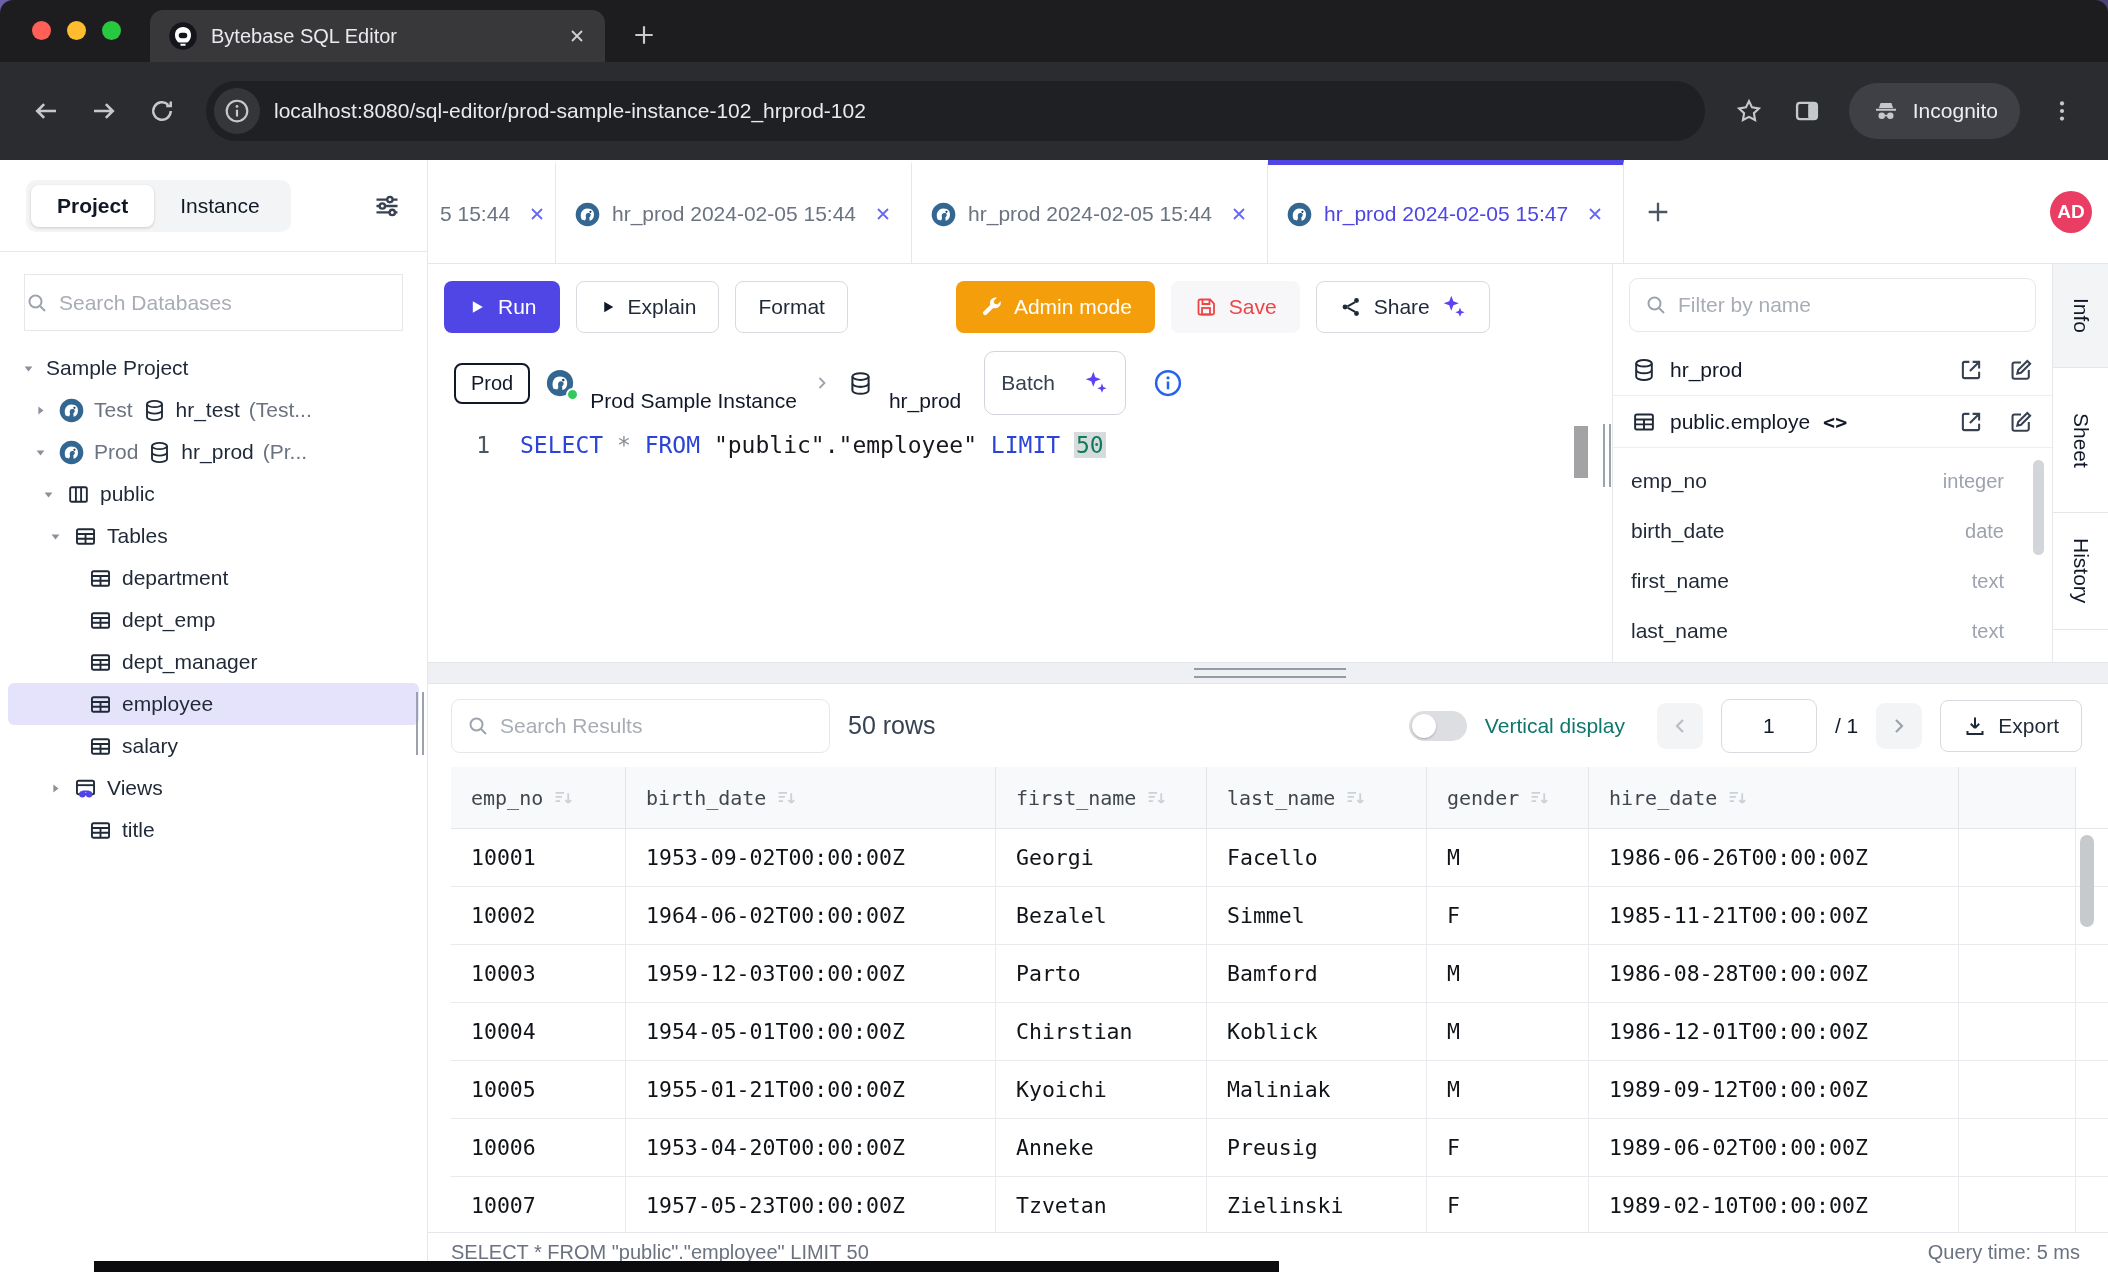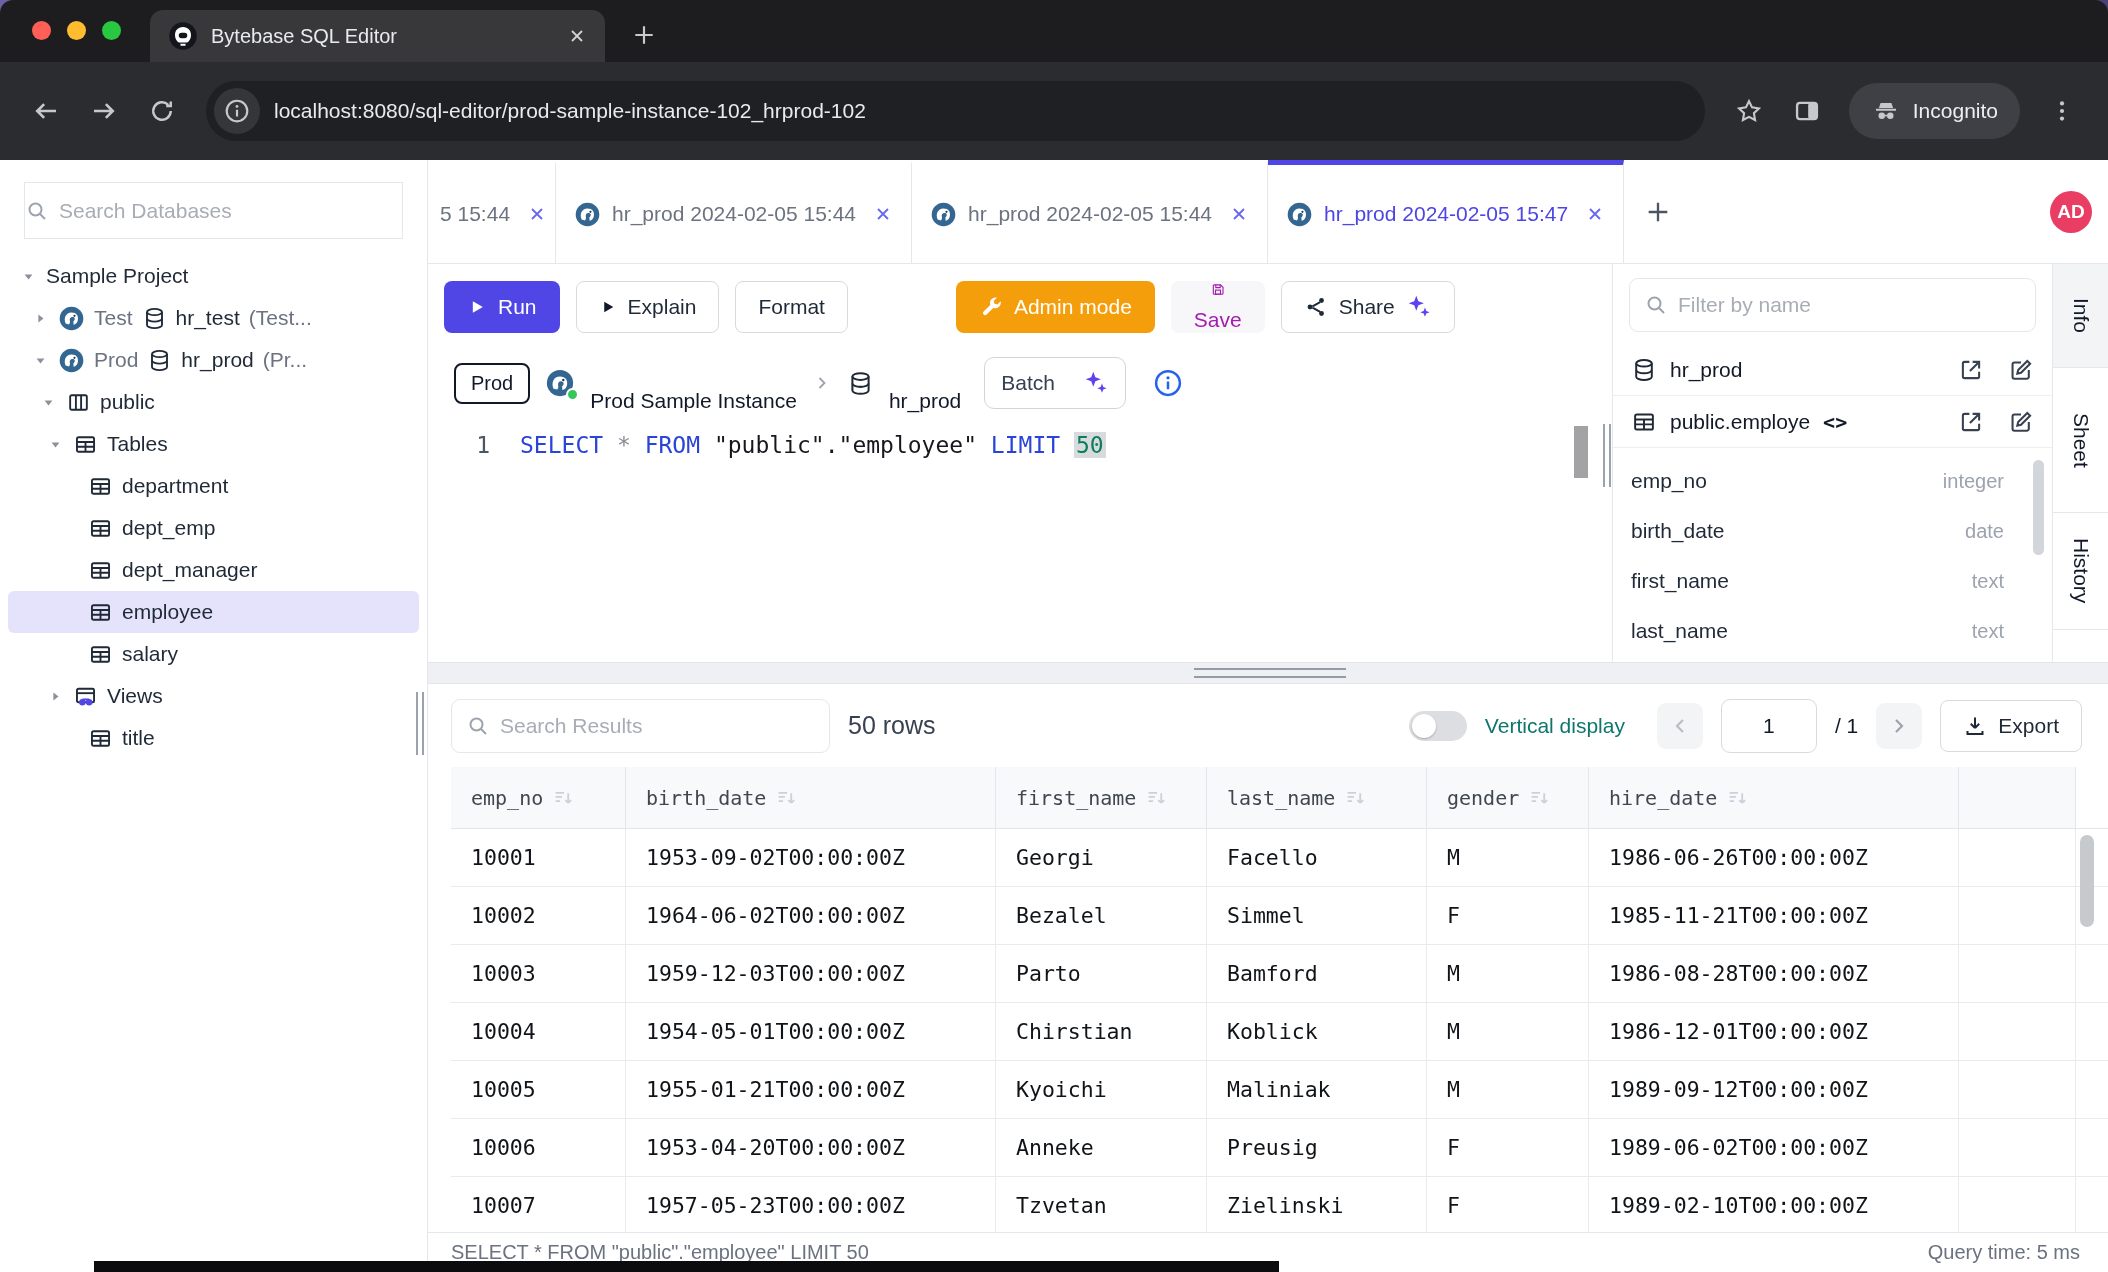--- a/index.html
+++ b/index.html
@@ -69,29 +69,29 @@
   
   .mid{ height:398px; flex:none; display:flex; position:relative; min-width:0; }
   .vhandle{ right:497px; top:160px; height:63px; }
   .editor-col{ flex:1; display:flex; flex-direction:column; min-width:0; position:relative; }
   .toolbar{ height:86px; flex:none; display:flex; align-items:center; padding:0 16px; gap:16px; }
   .btn{ height:52px; border-radius:8px; display:flex; align-items:center; gap:11px; font-size:21px;
     padding:0 22px; border:1px solid transparent; white-space:nowrap; }
   .btn-run{ background:#4f46e5; color:#fff; }
   .btn-explain,.btn-format,.btn-share{ background:#fff; border-color:#d7dade; color:#1f2937; }
   .btn-admin{ background:#f59e0b; color:#fff; margin-left:92px; font-weight:500; }
-  .btn-save{ background:#f7f7fa; color:#a21caf;flex-direction:column; }
+  .btn-save{ background:#f7f7fa; color:#ef4444; }
   .breadcrumb{ height:66px; flex:none; display:flex; align-items:center; padding:0 26px; gap:15px; font-size:21px; }
   .env-chip{ border:2px solid #111827; border-radius:8px; padding:7px 15px; font-size:20px; color:#111827; }
   .crumb-name{ font-weight:500; color:#111827;margin-top:36px; }
   .pg-wrap{ position:relative; display:flex; }
   .status-dot{ position:absolute; right:-4px; bottom:-3px; width:13px; height:13px; border-radius:50%;
     background:#34c759; border:2.5px solid #fff; }
   .crumb-sep{ color:#9ca3af; display:flex; }
-  .batch{ border:1.5px solid #d1d5db; border-radius:10px; height:52px; padding:0 16px; display:flex; gap:28px;
+  .batch{ border:1.5px solid #d1d5db; border-radius:10px; height:64px; padding:0 16px; display:flex; gap:28px;
     align-items:center; color:#374151; margin-left:8px; }
   .info-i{ color:#2563eb; margin-left:12px; display:flex; }
   .code{ flex:1; position:relative; font-family:"DejaVu Sans Mono",monospace; font-size:23px; padding-top:16px; }
   .code-line{ display:flex; }
   .ln{ width:46px; margin-left:16px; text-align:right; color:#4b5563; margin-right:30px; flex:none; }
   .tok.kw{ color:#2b44d8; } .tok.op{ color:#858c94; } .tok.str{ color:#16181d; }
   .tok.num{ color:#0c7d55; background:#d8dbde; padding:0 2px; }
   .code-thumb{ position:absolute; right:24px; top:10px; width:14px; height:52px; background:#a3a3a5; }
 
   
@@ -389,20 +389,31 @@
     <span class="nav-btn">
         <svg width="28" height="28">
           <use href="#i-dots"></use>
         </svg>
       </span>
   </div>
 
   <div class="app">
 
     <div class="sidebar">
+      <div class="sb-head">
+        <div class="seg">
+          <span class="seg-btn active">Project</span>
+          <span class="seg-btn">Instance</span>
+        </div>
+        <span class="sb-tune">
+            <svg width="28" height="28">
+              <use href="#i-tune"></use>
+            </svg>
+          </span>
+      </div>
       <div class="sb-search">
         <span>
             <svg width="24" height="24">
               <use href="#i-search"></use>
             </svg>
           </span>
         <input placeholder="Search Databases" style="">
       </div>
       <div class="tree" id="tree">
           <div class="tree-row" style="padding-left: 12px;">

